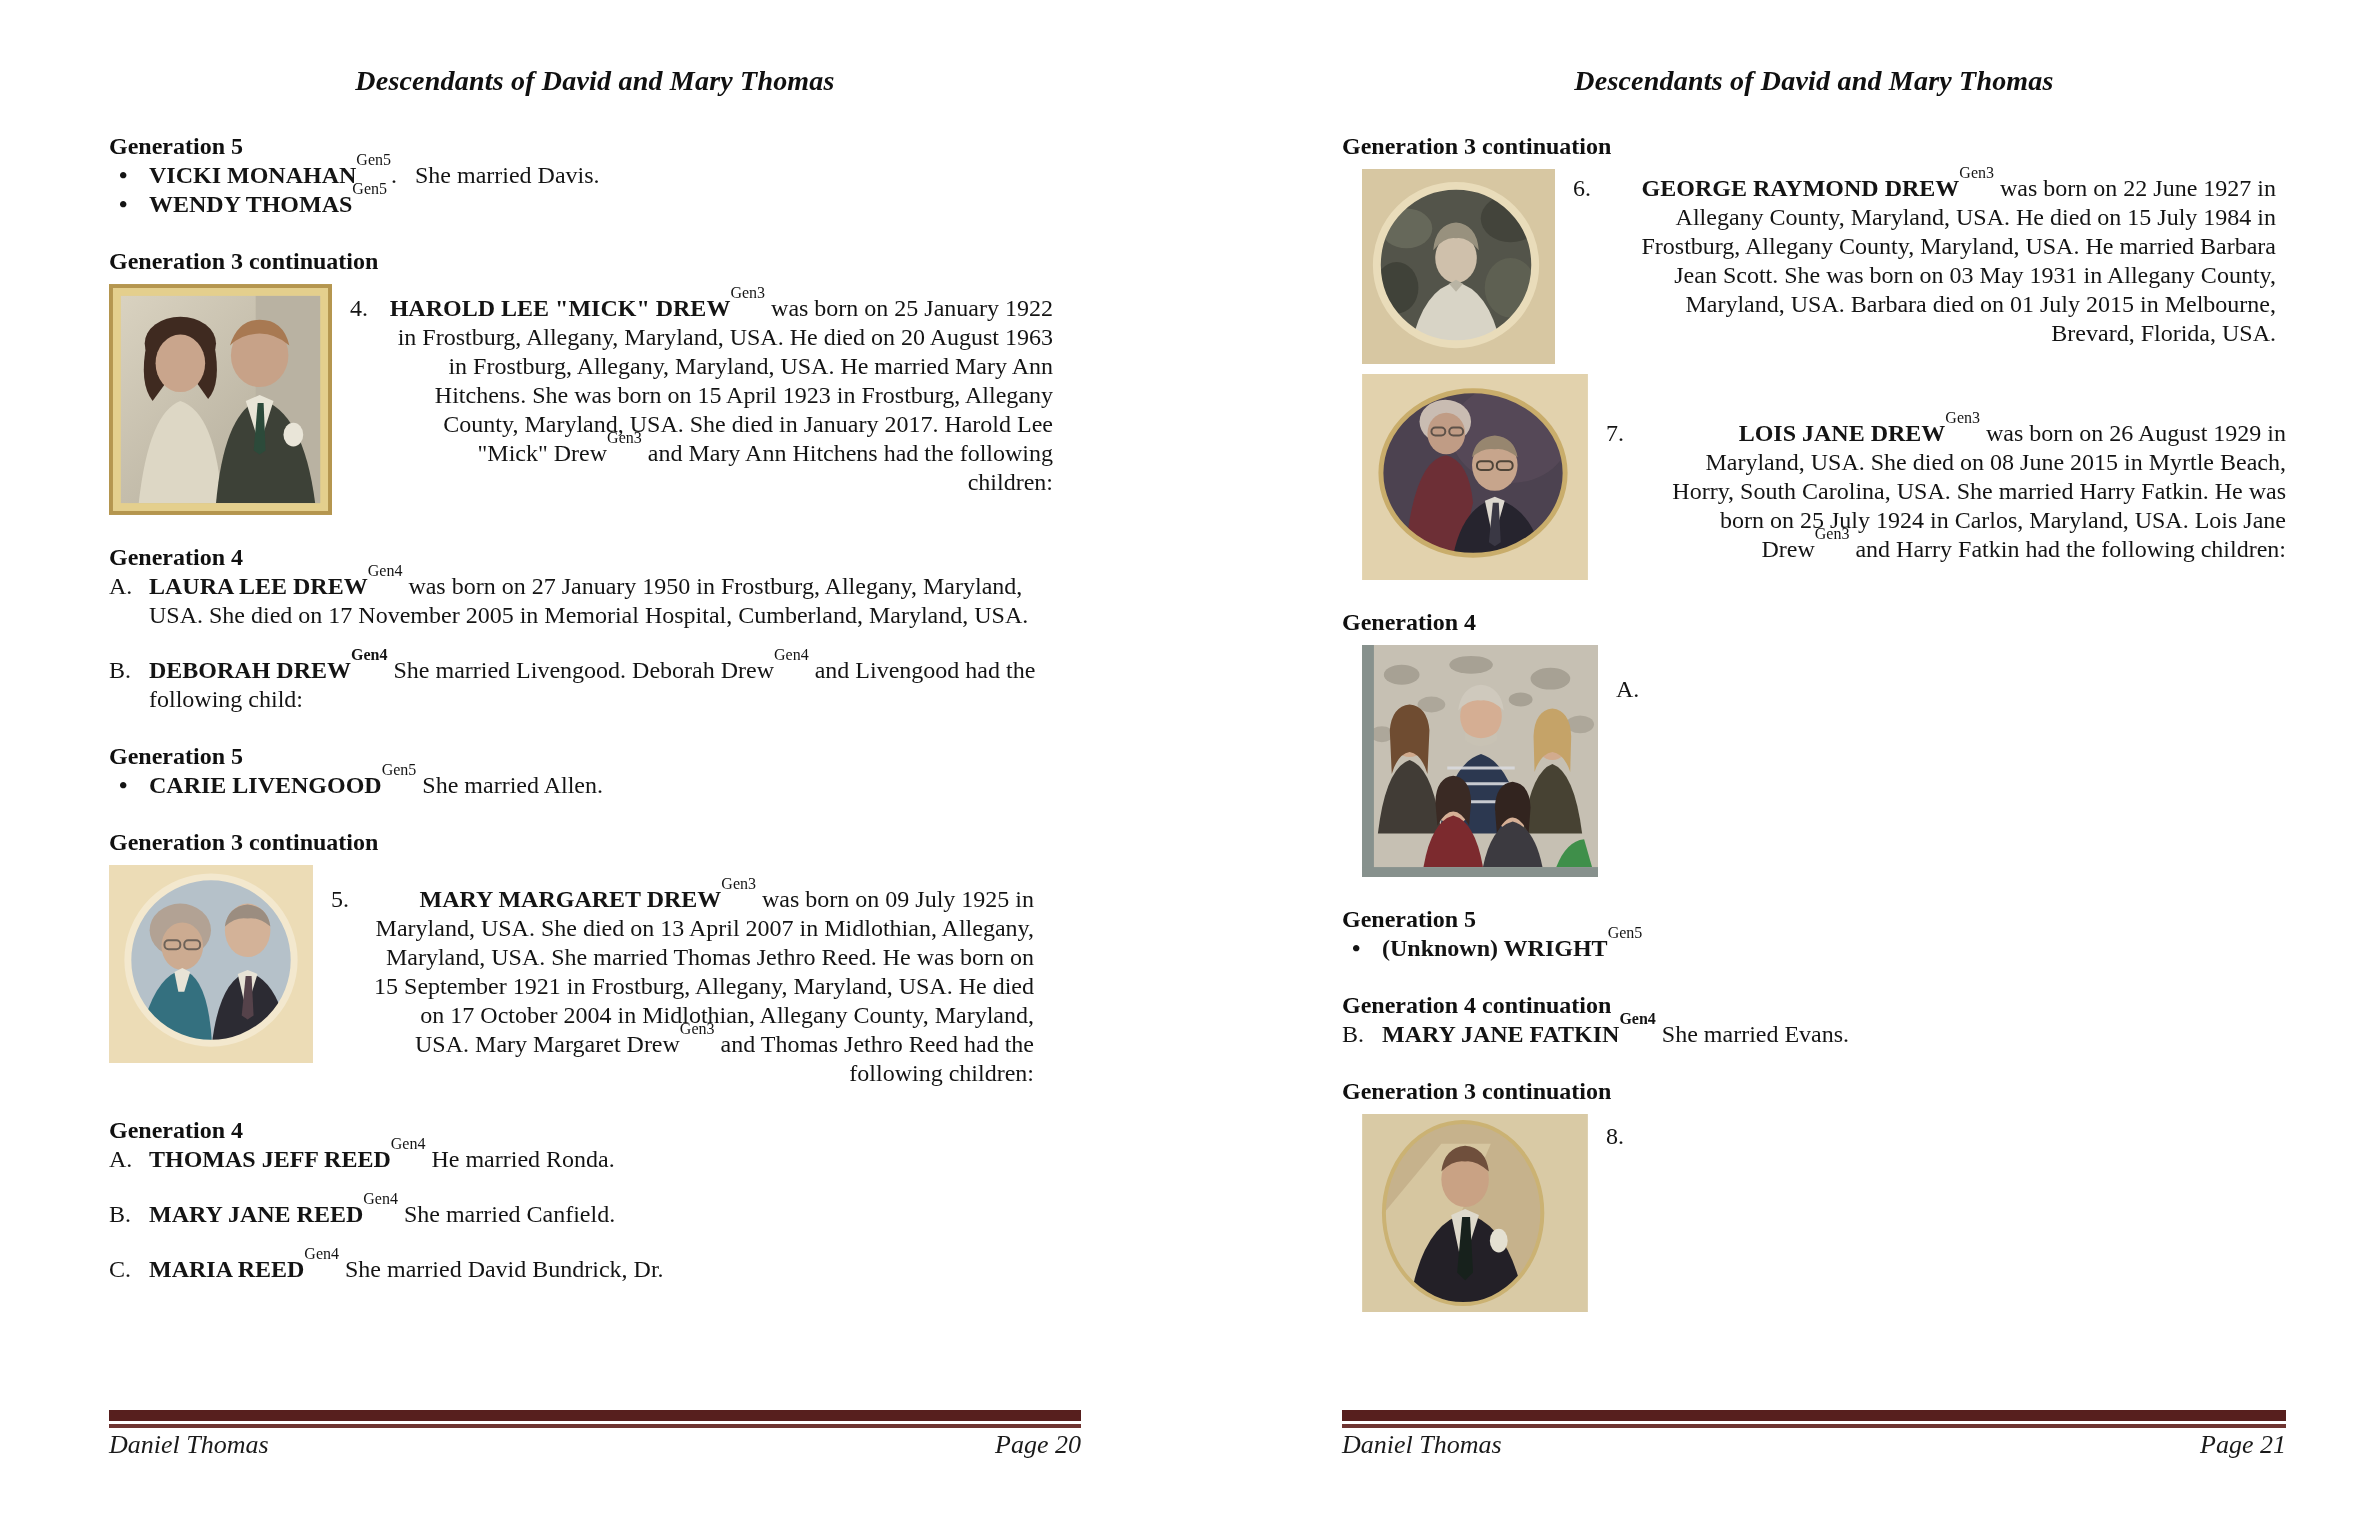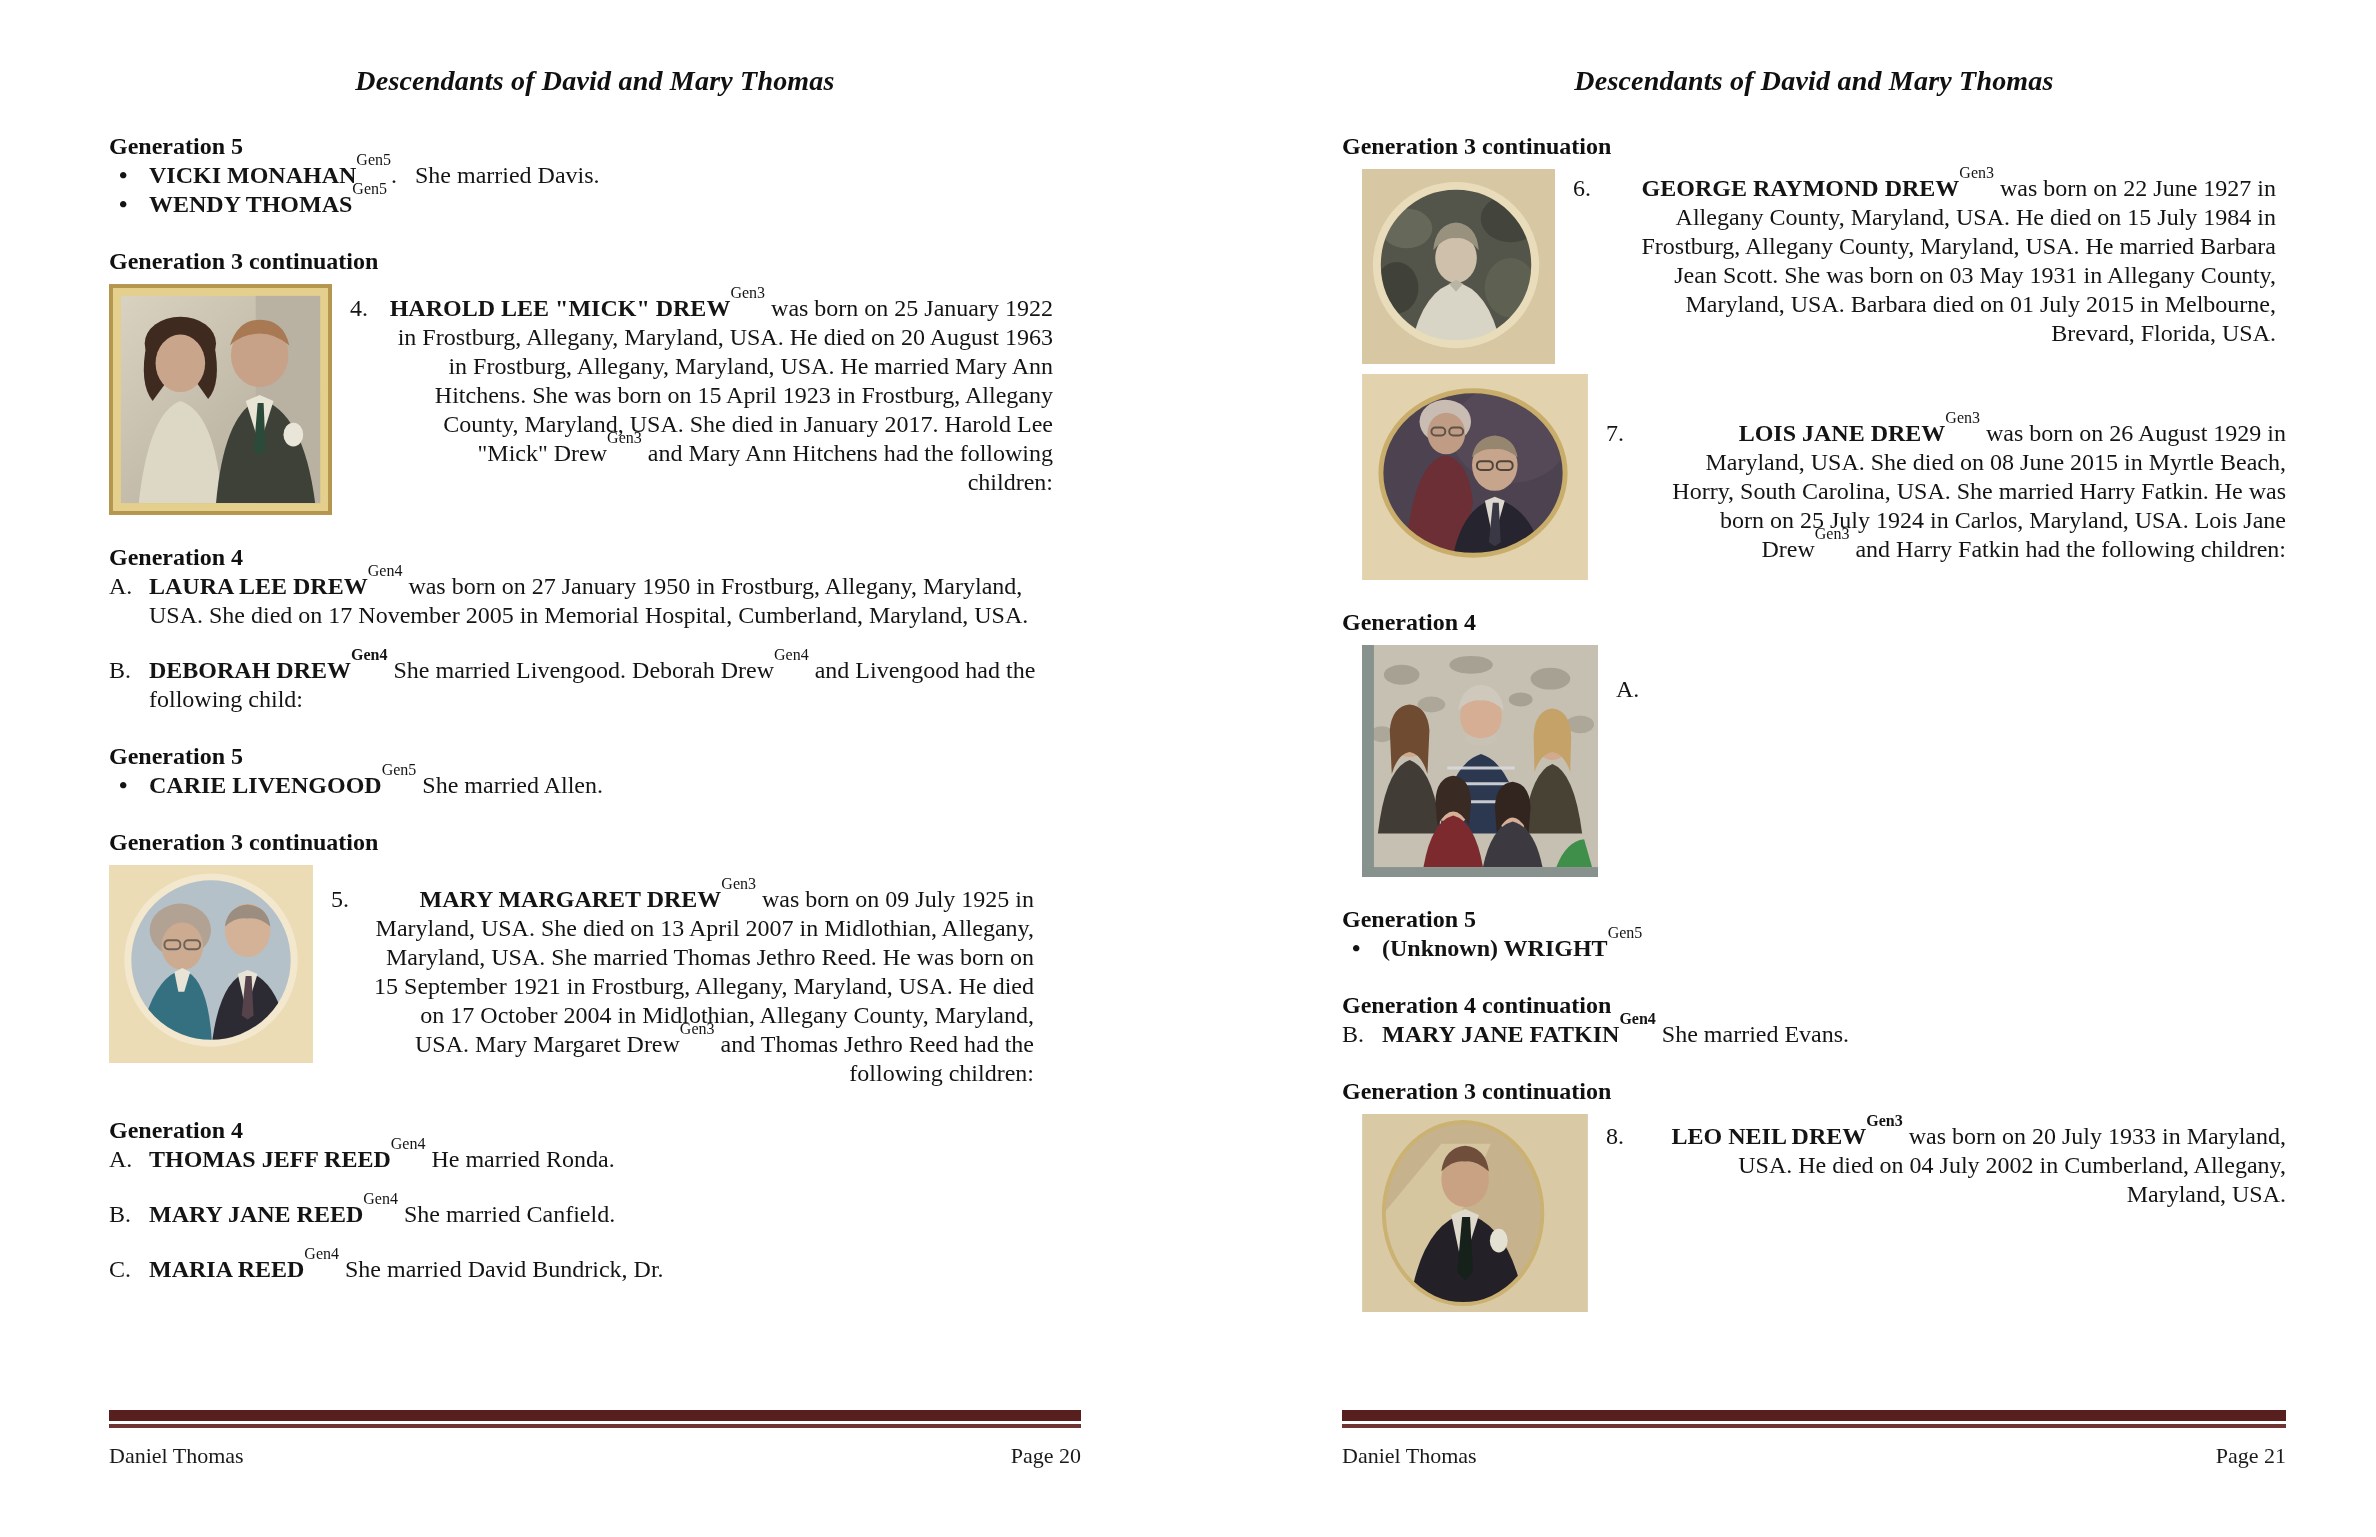--- a/index.html
+++ b/index.html
@@ -44,21 +44,21 @@
   .p-oval-man-suit .erow{padding-top:8px;}
 
   .pname{font-weight:bold;}
   sup.gsup{font-size:16px;line-height:0;position:relative;top:-9px;}
   sup.gsup.b{font-weight:bold;}
 
   .footer{position:absolute;left:0;right:0;top:1410px;}
   .rule-thick{height:11px;background:#571f1e;}
   .rule-gap{height:3px;background:#ffffff;}
   .rule-thin{height:4px;background:#6e3431;}
-  .footer-row{display:flex;justify-content:space-between;margin-top:15px;font-size:22px;color:#1a1a1a;}
+  .footer-row{display:flex;justify-content:space-between;margin-top:2px;font-size:26px;color:#1a1a1a;font-style:italic;}
 </style>
 </head>
 <body>
 
 <div class="page" id="page-left">
   <div class="page-title">Descendants of David and Mary Thomas</div>
   <div class="content">
       <div class="gen-heading">Generation 5</div>
       <div class="entry bullet">
         <span class="marker">•</span>
@@ -297,21 +297,20 @@
         <path d="M80 58 Q83 34 104 32 Q125 34 128 58 Q114 46 104 48 Q92 46 80 58 Z" fill="#6f4f3c"></path>
         <path d="M48 192 Q60 112 104 100 Q150 112 164 192 Z" fill="#232027"></path>
         <path d="M90 102 L104 96 L118 102 L106 140 L98 140 Z" fill="#ded9cb"></path>
         <path d="M101 104 L109 104 L112 160 L104 168 L96 160 Z" fill="#17211c"></path>
         <ellipse cx="138" cy="128" rx="9" ry="12" fill="#e4e0d2"></ellipse>
       </g>
       <ellipse cx="102" cy="100" rx="80" ry="92" fill="none" stroke="#cbb273" stroke-width="4"></ellipse>
     </svg></div>
         <div class="erow">
           <span class="marker">8.</span>
-          <div class="etext"><span class="pname">LEO NEIL DREW</span><sup class="gsup b">Gen3</sup> was born on 20 July 1933 in Maryland, USA. He died on 04 July 2002 in Cumberland, Allegany, Maryland, USA.</div>
         </div>
       </div>
     </div>
   <div class="footer">
     <div>
       <div class="rule-thick"></div>
         <div class="rule-gap"></div>
         <div class="rule-thin"></div>
     </div>
     <div class="footer-row">

